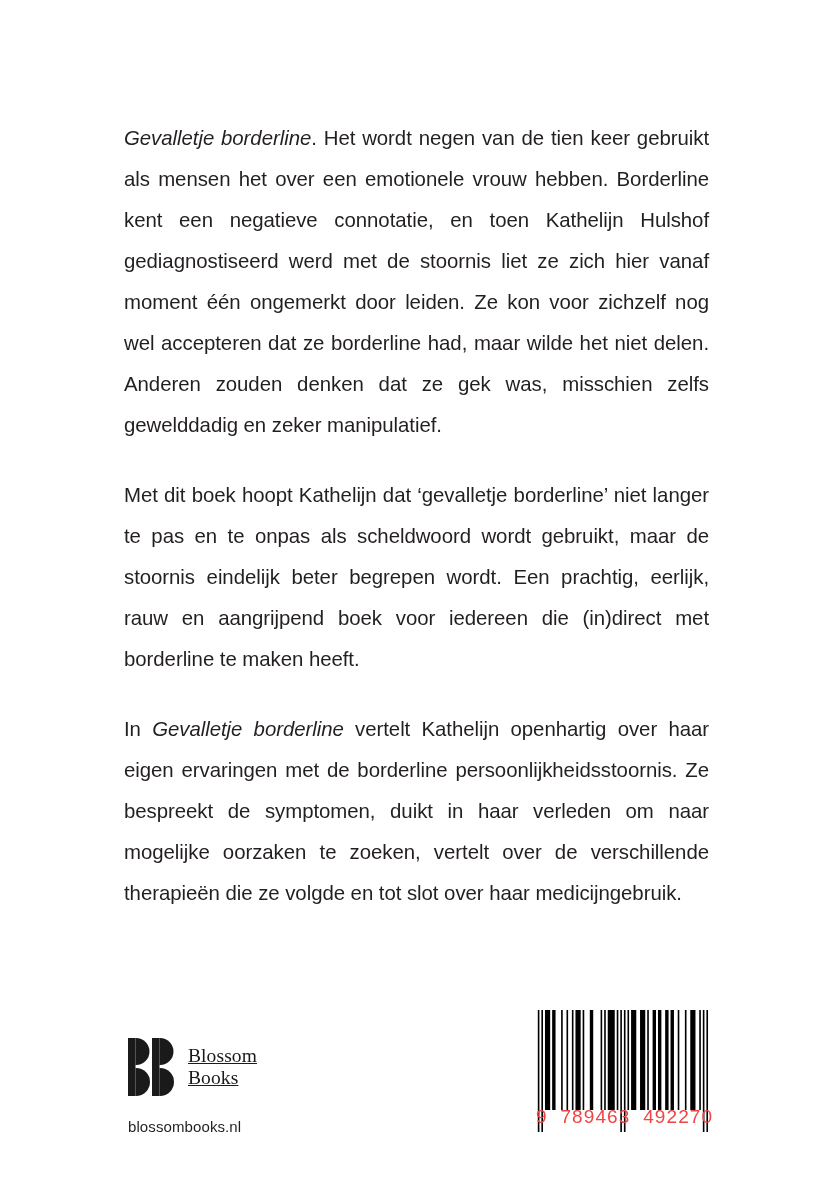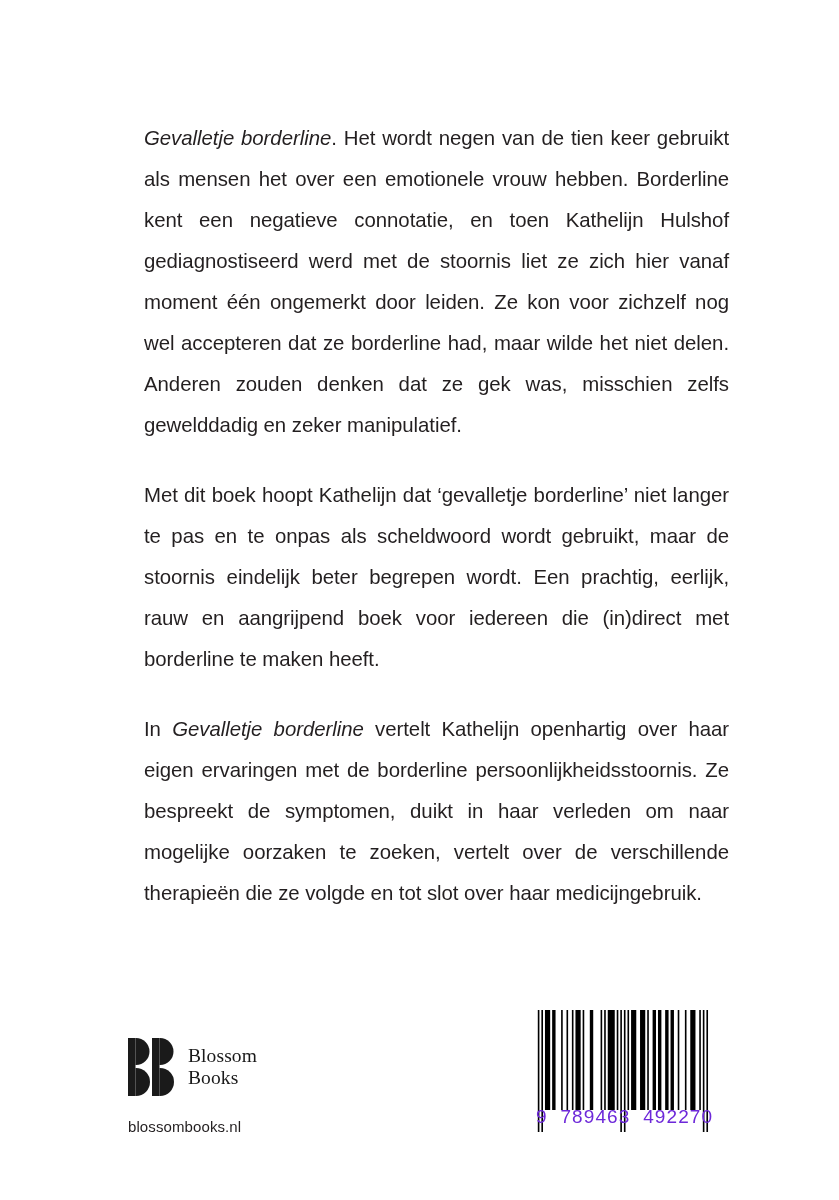--- a/index.html
+++ b/index.html
@@ -18,21 +18,21 @@
 
   .page {
     position: absolute;
     inset: 0;
     background: #ffffff;
   }
 
   
   .blurb {
     position: absolute;
-    left: 144px;
+    left: 124px;
     top: 118px;
     width: 585px;
   }
 
   .para {
     font-size: 20.4px;
     line-height: 41px;
     text-align: justify;
     text-justify: inter-word;
     letter-spacing: -0.05px;
@@ -72,20 +72,21 @@
   .bb-mark svg { display: block; }
 
   .bb-wordmark {
     margin-left: 13px;
     font-family: "Liberation Serif", serif;
     font-size: 19.5px;
     line-height: 22.5px;
     color: #1a1a1a;
     letter-spacing: 0.1px;
     white-space: nowrap;
+    text-decoration: underline;
   }
 
   .site {
     position: absolute;
     left: 128px;
     top: 108px;
     font-size: 15px;
     letter-spacing: 0.1px;
     color: #231f20;
   }
@@ -101,21 +102,21 @@
     display: block;
     width: 174px;
     height: 122px;
   }
   .barcode-digits {
     margin-top: -26px;
     position: relative;
     font-family: "Liberation Sans", sans-serif;
     font-size: 19px;
     letter-spacing: 1.1px;
-    color: #6d28d9;
+    color: #ef4444;
     text-align: center;
     white-space: pre;
   }
 </style>
 </head>
 <body>
 
 <div class="page">
 
   <div class="blurb">

